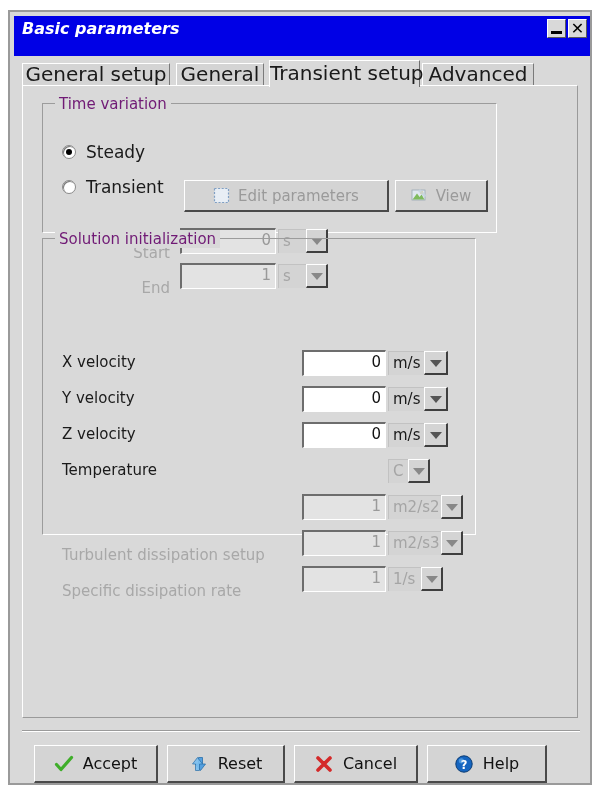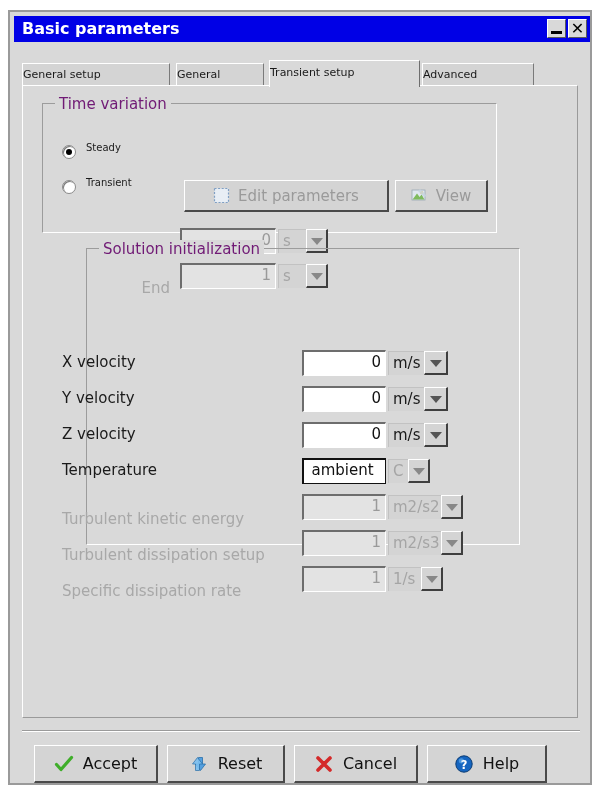--- a/index.html
+++ b/index.html
@@ -40,23 +40,24 @@
     box-sizing: border-box;
     background: #d9d9d9;
   }
 
   
   #titlebar {
     position: absolute;
     left: 2px;
     top: 2px;
     width: 576px;
-    height: 26px;
+    height: 40px;
     background: #0000e6;
     box-sizing: border-box;
+    font-style: italic;
   }
   #title-text {
     position: absolute;
     left: 8px;
     top: 3px;
     color: #ffffff;
     font-size: 16px;
     font-weight: bold;
     font-family: "DejaVu Sans", sans-serif;
     letter-spacing: 0px;
@@ -105,24 +106,24 @@
   }
   .tab {
     position: absolute;
     top: 3px;
     height: 23px;
     background: #d4d4d4;
     border-top: 1px solid #ffffff;
     border-left: 1px solid #ffffff;
     border-right: 1px solid #7a7a7a;
     box-sizing: border-box;
-    font-size: 11px;
+    font-size: 20px;
     color: #1a1a1a;
     line-height: 21px;
-    text-align: left;
+    text-align: center;
     white-space: nowrap;
     font-family: "DejaVu Sans", sans-serif;
   }
   .tab.active {
     top: 0px;
     height: 27px;
     background: #d9d9d9;
     border-top: 1px solid #ffffff;
     border-left: 1px solid #ffffff;
     border-right: 1px solid #6e6e6e;
@@ -160,21 +161,21 @@
     left: 12px;
     background: #d9d9d9;
     padding: 0 4px;
     font-size: 15px;
     color: #701a75;
     white-space: nowrap;
     font-family: "DejaVu Sans", sans-serif;
   }
 
   #grp-time { left: 30px; top: 89px; width: 455px; height: 130px; }
-  #grp-init { left: 30px; top: 234px; width: 434px; height: 297px; margin-left: 44px; }
+  #grp-init { left: 30px; top: 224px; width: 434px; height: 297px; }
 
   
   .radio-row {
     position: absolute;
     left: 20px;
     height: 22px;
   }
   .radio {
     position: absolute;
     left: 0;
@@ -191,21 +192,21 @@
     position: absolute;
     left: 3px; top: 3px;
     width: 6px; height: 6px;
     border-radius: 50%;
     background: #000000;
   }
   .radio-label {
     position: absolute;
     left: 24px;
     top: 0px;
-    font-size: 10px;
+    font-size: 17px;
     color: #1a1a1a;
     white-space: nowrap;
     font-family: "DejaVu Sans", sans-serif;
   }
 
   
   .btn {
     position: absolute;
     background: #d4d4d4;
     border-top: 1px solid #ffffff;
@@ -438,27 +439,25 @@
     </div>
 
     <div class="rowlabel" style="left:50px; top:411px;">Z velocity</div>
     <div class="field" style="left:290px; top:408px; width:84px; height:26px;">0</div>
     <div class="unitbox" style="left:376px; top:409px; width:36px; height:24px;">m/s</div>
     <div class="arrowbtn" style="left:412px; top:409px; width:24px; height:24px;">
       <span class="tri"></span>
     </div>
 
     <div class="rowlabel" style="left:50px; top:447px;">Temperature</div>
-    <div class="field focused" style="left:290px; top:444px; width:84px; height:26px; text-align:center;">ambient</div>
     <div class="unitbox disabled" style="left:376px; top:445px; width:20px; height:24px;">C</div>
     <div class="arrowbtn disabled" style="left:396px; top:445px; width:22px; height:24px;">
       <span class="tri"></span>
     </div>
 
-    <div class="rowlabel disabled" style="left:50px; top:483px;">Turbulent kinetic energy</div>
     <div class="field disabled" style="left:290px; top:480px; width:84px; height:26px;">1</div>
     <div class="unitbox disabled" style="left:376px; top:481px; width:53px; height:24px;">m2/s2</div>
     <div class="arrowbtn disabled" style="left:429px; top:481px; width:22px; height:24px;">
       <span class="tri"></span>
     </div>
 
     <div class="rowlabel disabled" style="left:50px; top:519px;">Turbulent dissipation setup</div>
     <div class="field disabled" style="left:290px; top:516px; width:84px; height:26px;">1</div>
     <div class="unitbox disabled" style="left:376px; top:517px; width:53px; height:24px;">m2/s3</div>
     <div class="arrowbtn disabled" style="left:429px; top:517px; width:22px; height:24px;">

